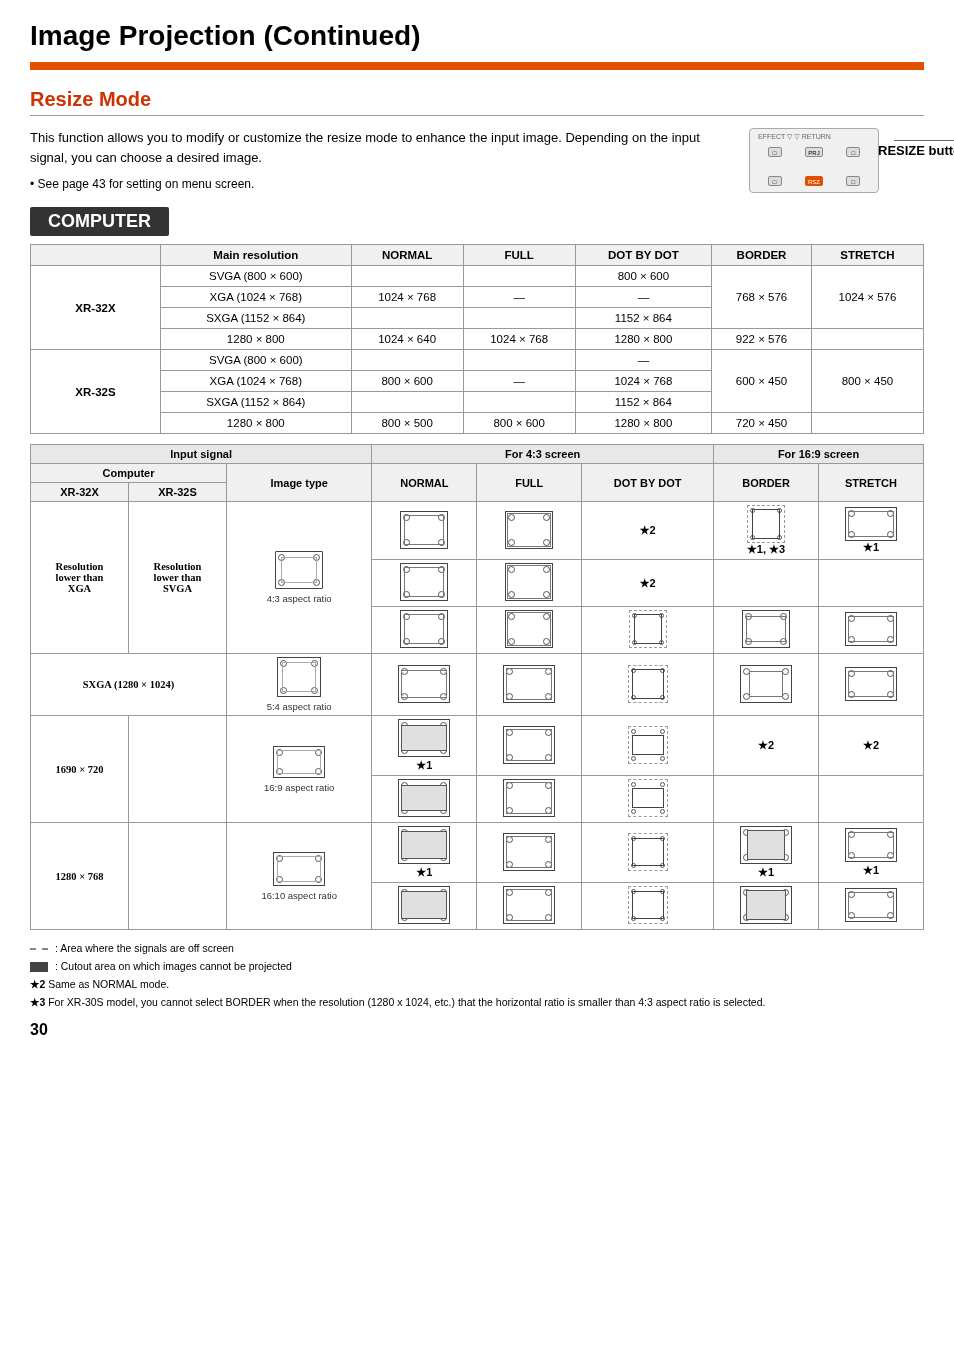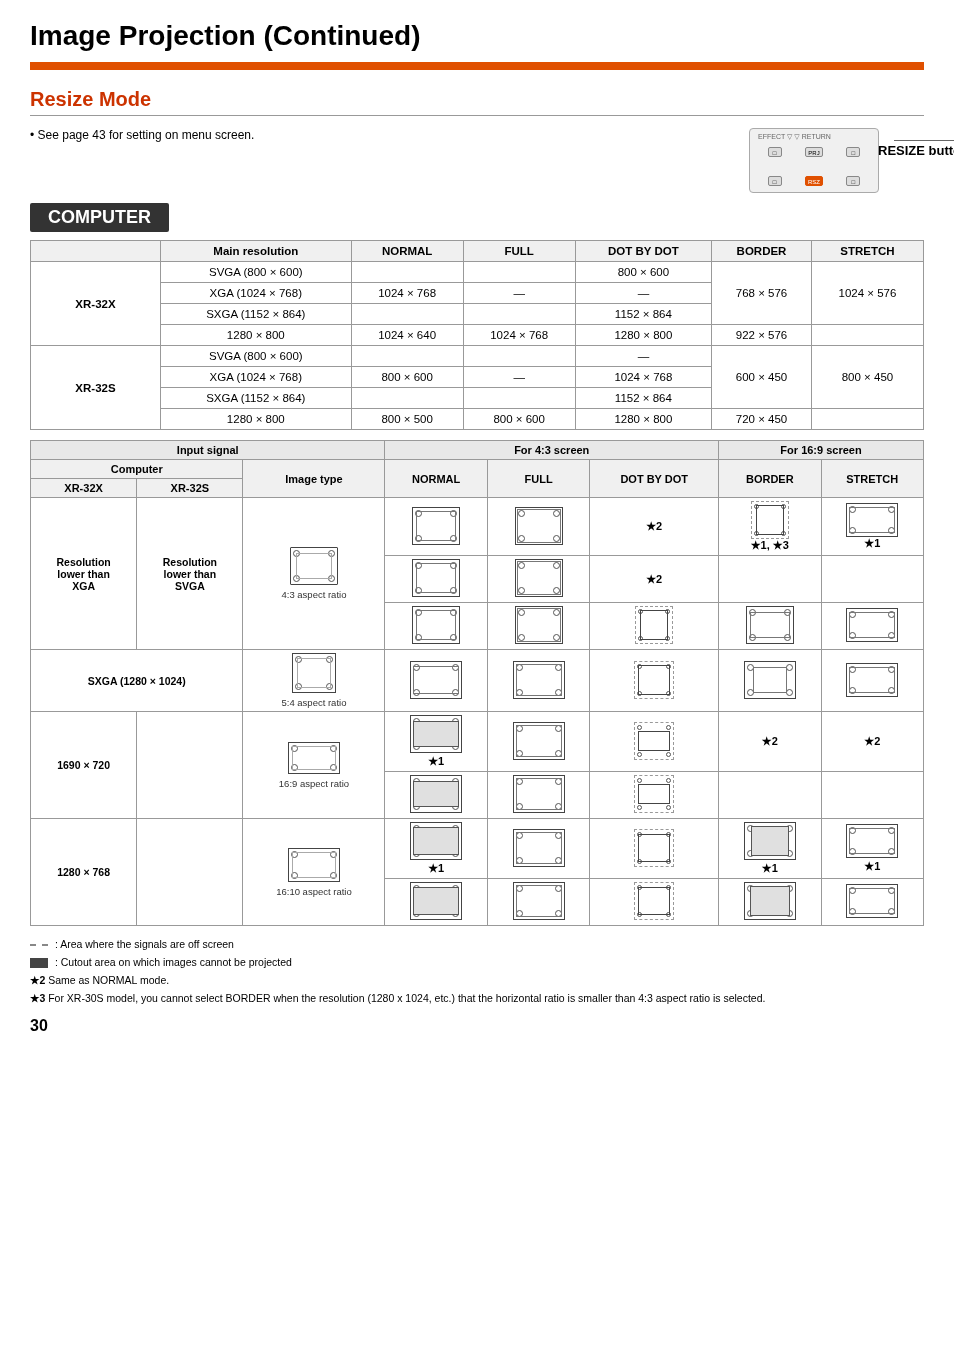--- a/index.html
+++ b/index.html
@@ -144,37 +144,39 @@
     .cell-wrap {
       display: flex;
       flex-direction: column;
       align-items: center;
       gap: 2px;
     }
     
     .input-col {
       font-size: 10.5px;
       font-weight: bold;
+      font-family: Liberation Serif, serif;
     }
   </style>
 </head>
 <body>
 
 
 
 
 <h1 class="page-title">Image Projection (Continued)</h1>
 <div class="orange-bar"></div>
 
 
 <h2 class="section-title">Resize Mode</h2>
 
 
 <div class="header-row">
   <div class="header-left">
+    <p class="intro-text">This function allows you to modify or customize the resize mode to enhance the input image. Depending on the input signal, you can choose a desired image.</p>
     <p class="see-page">• See page 43 for setting on menu screen.</p>
   </div>
   <div class="remote-area">
     
     <div style="position:relative; display:inline-block;">
       <div class="remote-box">
 
         <div style="position:absolute; top:4px; left:8px; font-size:7px; color:#666;">EFFECT ▽ ▽ RETURN</div>
         <div style="display:flex; justify-content:space-around; position:absolute; top:18px; width:100%; padding:0 6px;">
           <div style="width:14px;height:10px;border:1px solid #888;border-radius:2px;background:#ddd;font-size:6px;text-align:center;line-height:10px;">□</div>

